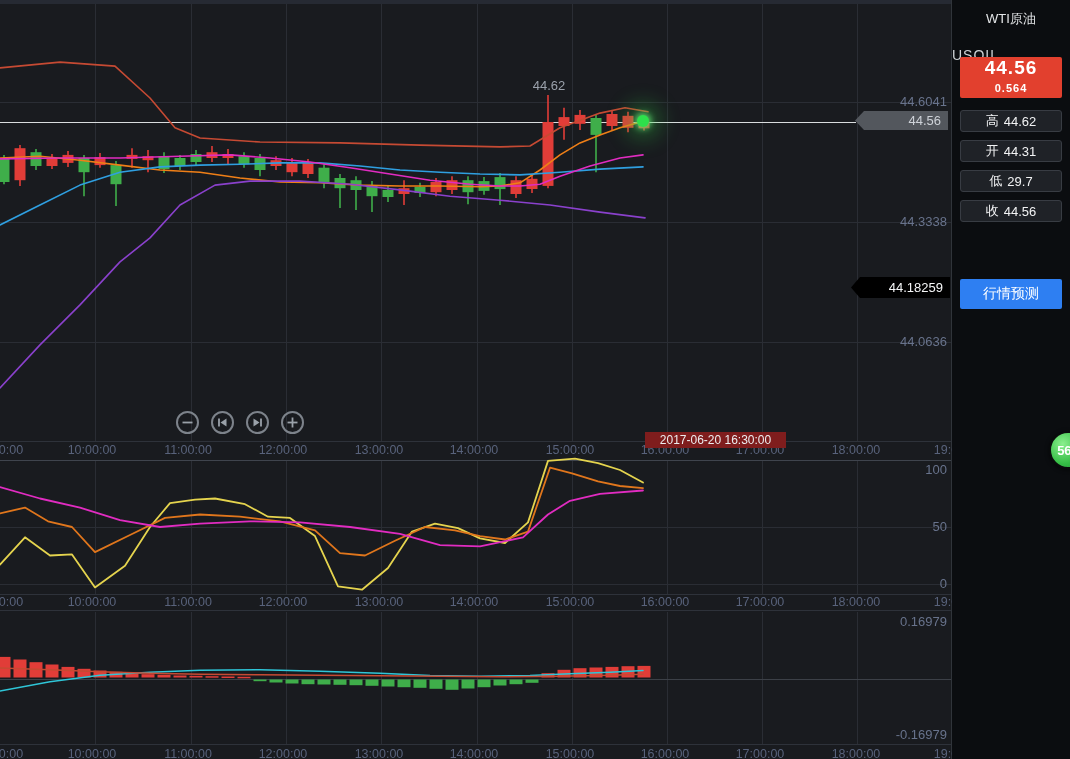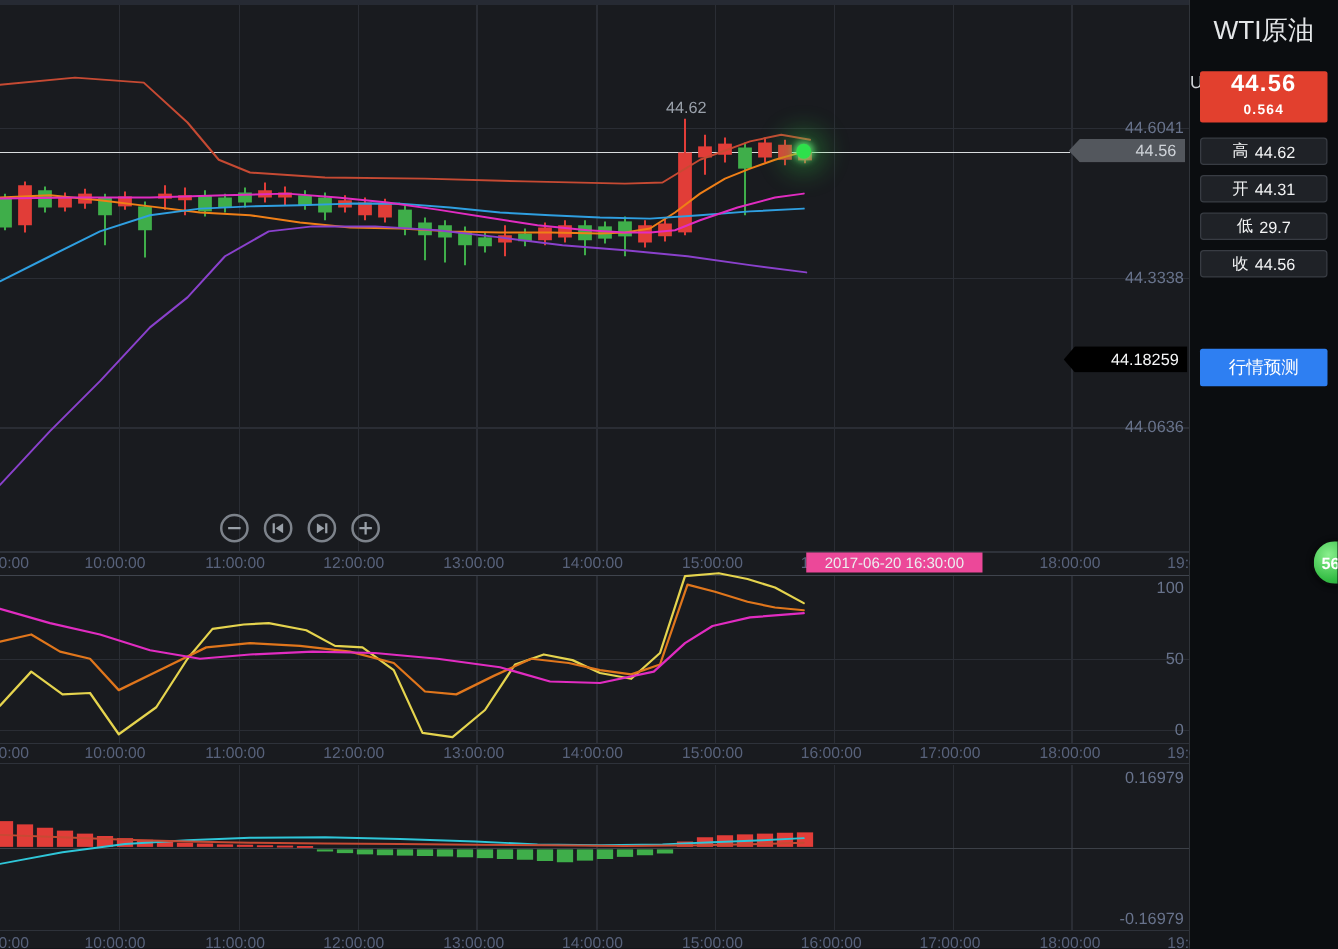--- a/index.html
+++ b/index.html
@@ -8,30 +8,30 @@
   #chart-area{position:absolute;left:0;top:0;width:952px;height:759px;background:#191b1f;}
   #top-strip{position:absolute;left:0;top:0;width:952px;height:4px;background:#262a33;}
   #chart-svg{position:absolute;left:0;top:0;}
   .overlay{position:absolute;z-index:5;}
   #high-label{left:526px;top:78px;width:46px;text-align:center;color:#9aa1ab;font-size:13px;}
   .tag{clip-path:polygon(0 50%,9px 0,100% 0,100% 100%,9px 100%);line-height:19px;
     text-align:right;padding:0 7px 0 12px;font-size:13px;}
   #tag-current{left:855px;top:111px;width:74px;height:19px;background:rgba(88,92,99,0.92);color:#ced2d8;}
   #tag-lower{left:851px;top:277px;width:80px;height:21px;background:#000000;color:#f5f6f7;
     line-height:21px;font-size:13px;}
-  #time-tag{left:645px;top:442px;width:141px;height:16px;background:#ec4899;color:#eceef0;
+  #time-tag{left:645px;top:432px;width:141px;height:16px;background:#7f1d1d;color:#eceef0;
     font-size:12px;text-align:center;line-height:16px;}
   #glow-dot{left:637px;top:115px;width:12px;height:12px;border-radius:50%;background:#2ee04b;
     box-shadow:0 0 20px 12px rgba(50,210,70,0.30),0 0 6px 2px rgba(120,255,140,0.8);}
   #zoom-toolbar{left:176px;top:411px;display:flex;gap:12px;}
   .zbtn{width:23px;height:23px;border-radius:50%;border:2px solid #7d838b;background:transparent;
     padding:0;display:flex;align-items:center;justify-content:center;cursor:pointer;box-sizing:border-box;}
   .zbtn svg{display:block;}
   #sidebar{position:absolute;left:952px;top:0;width:118px;height:759px;background:#0b0d10;}
-  #symbol-cn{margin-top:10px;text-align:center;color:#e4e6e8;font-size:21px;}
+  #symbol-cn{margin-top:10px;text-align:center;color:#e4e6e8;font-size:13px;}
   #symbol-code{margin-top:19px;text-align:left;color:#cfd3d6;font-size:14px;letter-spacing:1px;}
   #quote-box{position:absolute;left:8px;top:57px;width:102px;height:41px;background:#e2402e;
     border-radius:2px;color:#fff;text-align:center;font-weight:bold;}
   #quote-price{font-size:19px;line-height:22px;letter-spacing:1px;}
   #quote-change{font-size:11px;line-height:18px;letter-spacing:1px;}
   .stat-row{position:absolute;left:8px;width:102px;height:22px;background:#1f2227;
     border:1px solid #383c43;border-radius:3px;box-sizing:border-box;color:#f2f3f4;font-size:13px;
     display:flex;align-items:center;justify-content:center;gap:5px;}
   #forecast-btn{position:absolute;left:8px;top:231px;width:102px;height:30px;background:#2e7ff2;
     border:none;border-radius:2px;color:#fff;font-size:14px;cursor:pointer;

